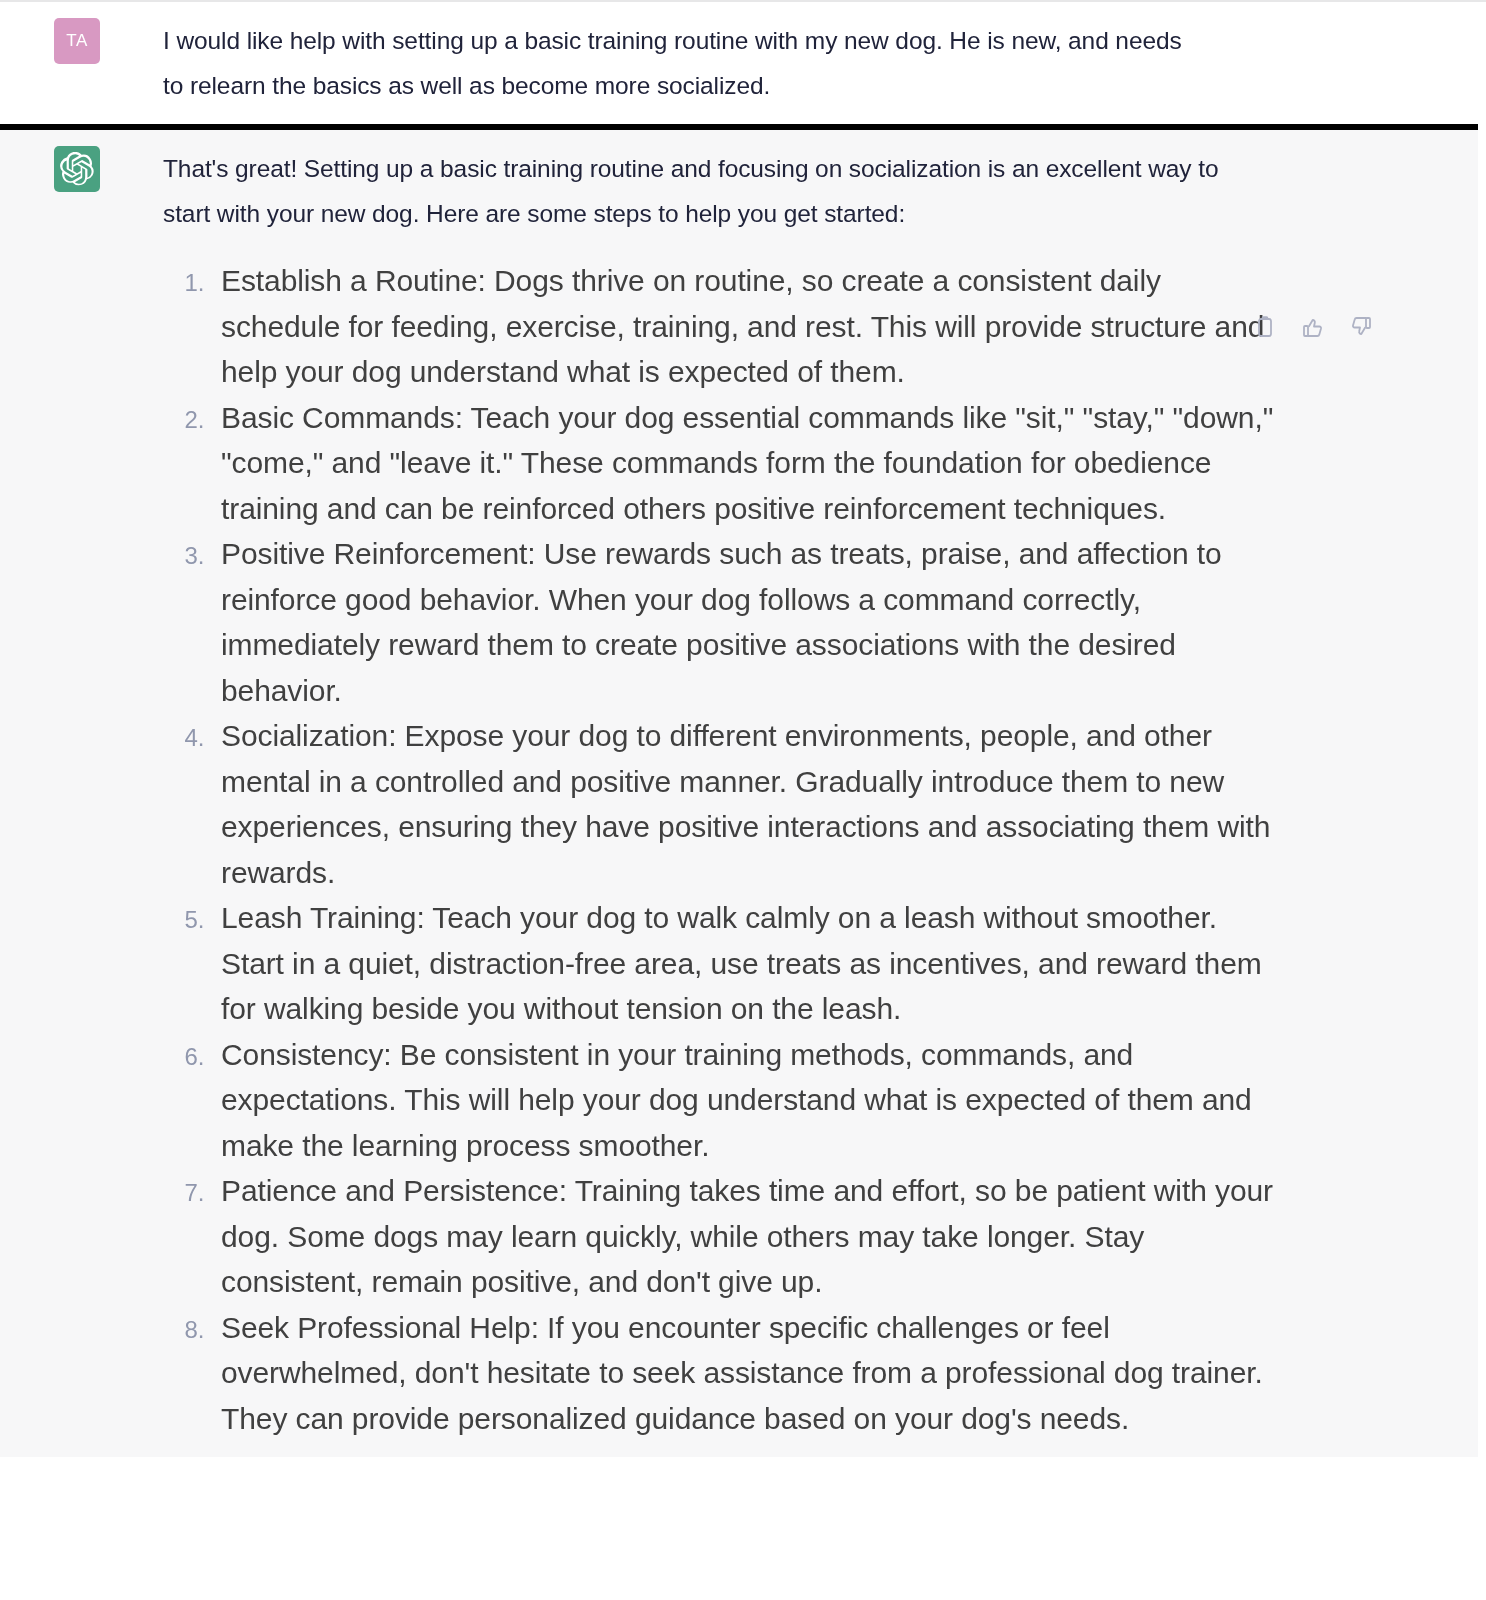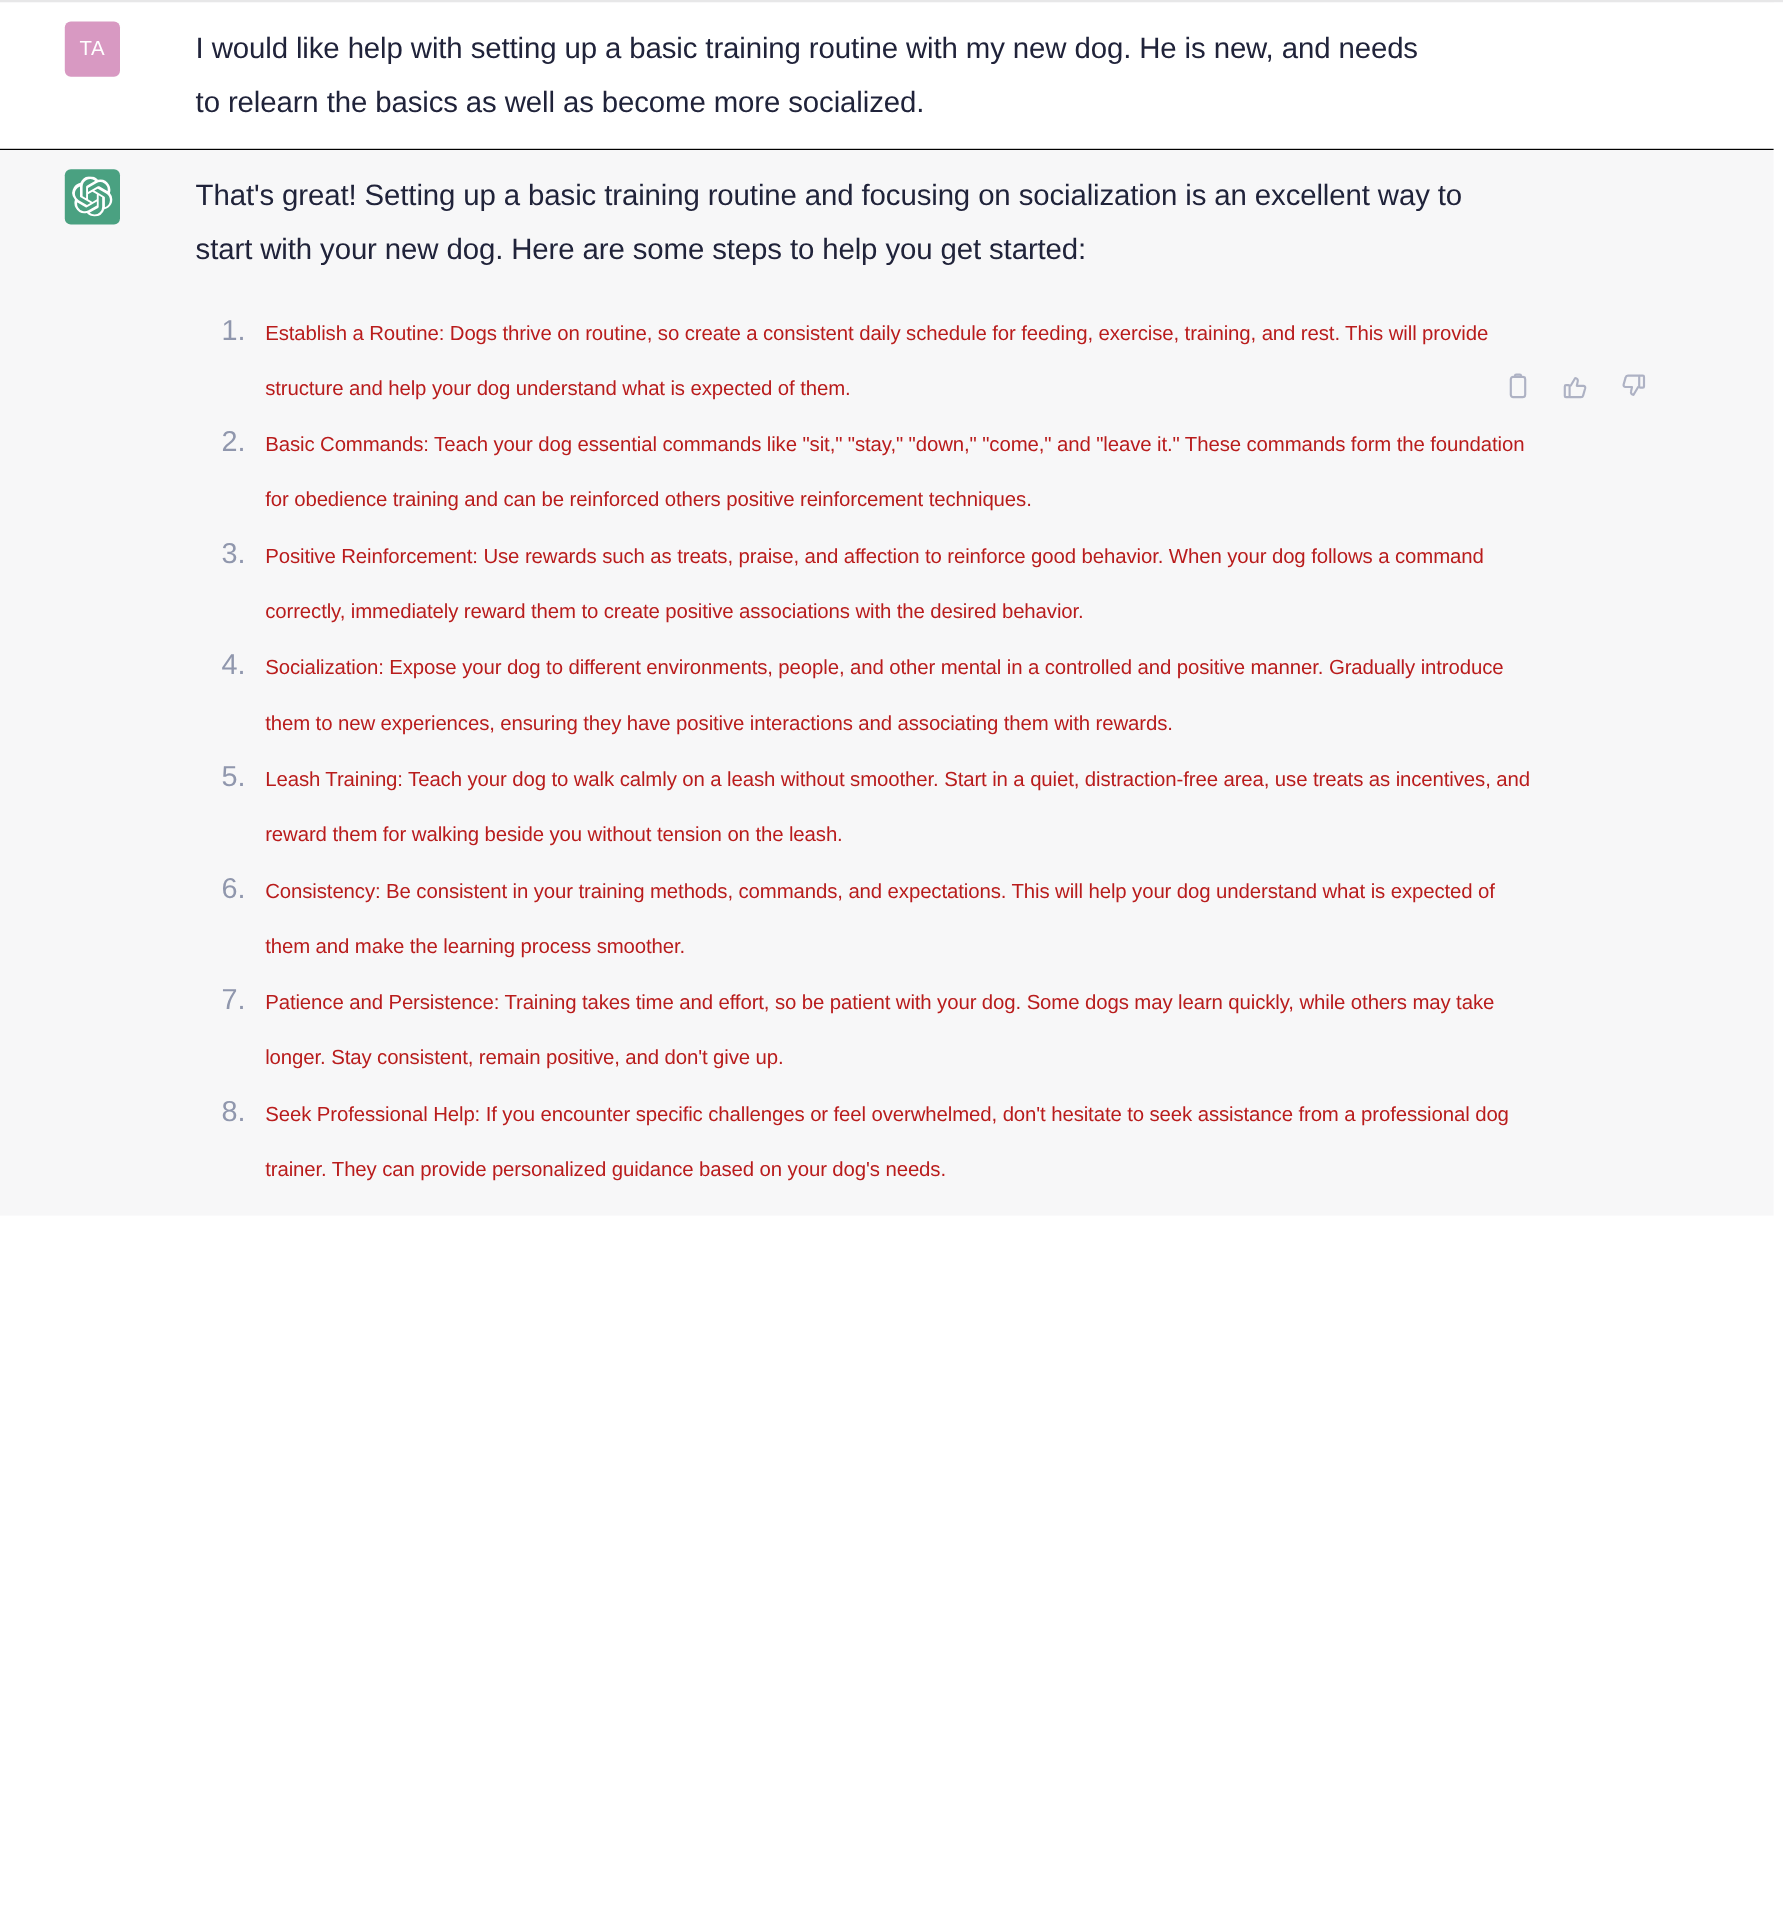--- a/index.html
+++ b/index.html
@@ -38,21 +38,21 @@
     width: 100%;
     box-sizing: border-box;
     padding: 16px 0 16px 0;
   }
 
   .message.user {
     background: #ffffff;
   }
   .message.assistant {
     background: #f7f7f8;
-    border-top: 1px solid #000000;
+    border-top: 6px solid #000000;
   }
 
   
   .avatar-col {
     width: 163px;
     min-width: 163px;
     display: flex;
     justify-content: flex-end;
     padding-right: 63px;
     box-sizing: border-box;
@@ -104,23 +104,23 @@
   .user .msg-body p {
     max-width: 1020px;
   }
 
   .msg-body ol {
     margin: 22px 0 0 0;
     padding-left: 48px;
     list-style-position: outside;
   }
   .msg-body ol li {
-    font-size: 17px;
+    font-size: 30px;
     line-height: 45.5px;
-    color: #b91c1c;
+    color: #404040;
     letter-spacing: -0.1px;
     padding-left: 10px;
     max-width: 1060px;
     margin: 0;
   }
   .msg-body ol li::marker {
     color: #9097ad;
     font-size: 24px;
   }
 

